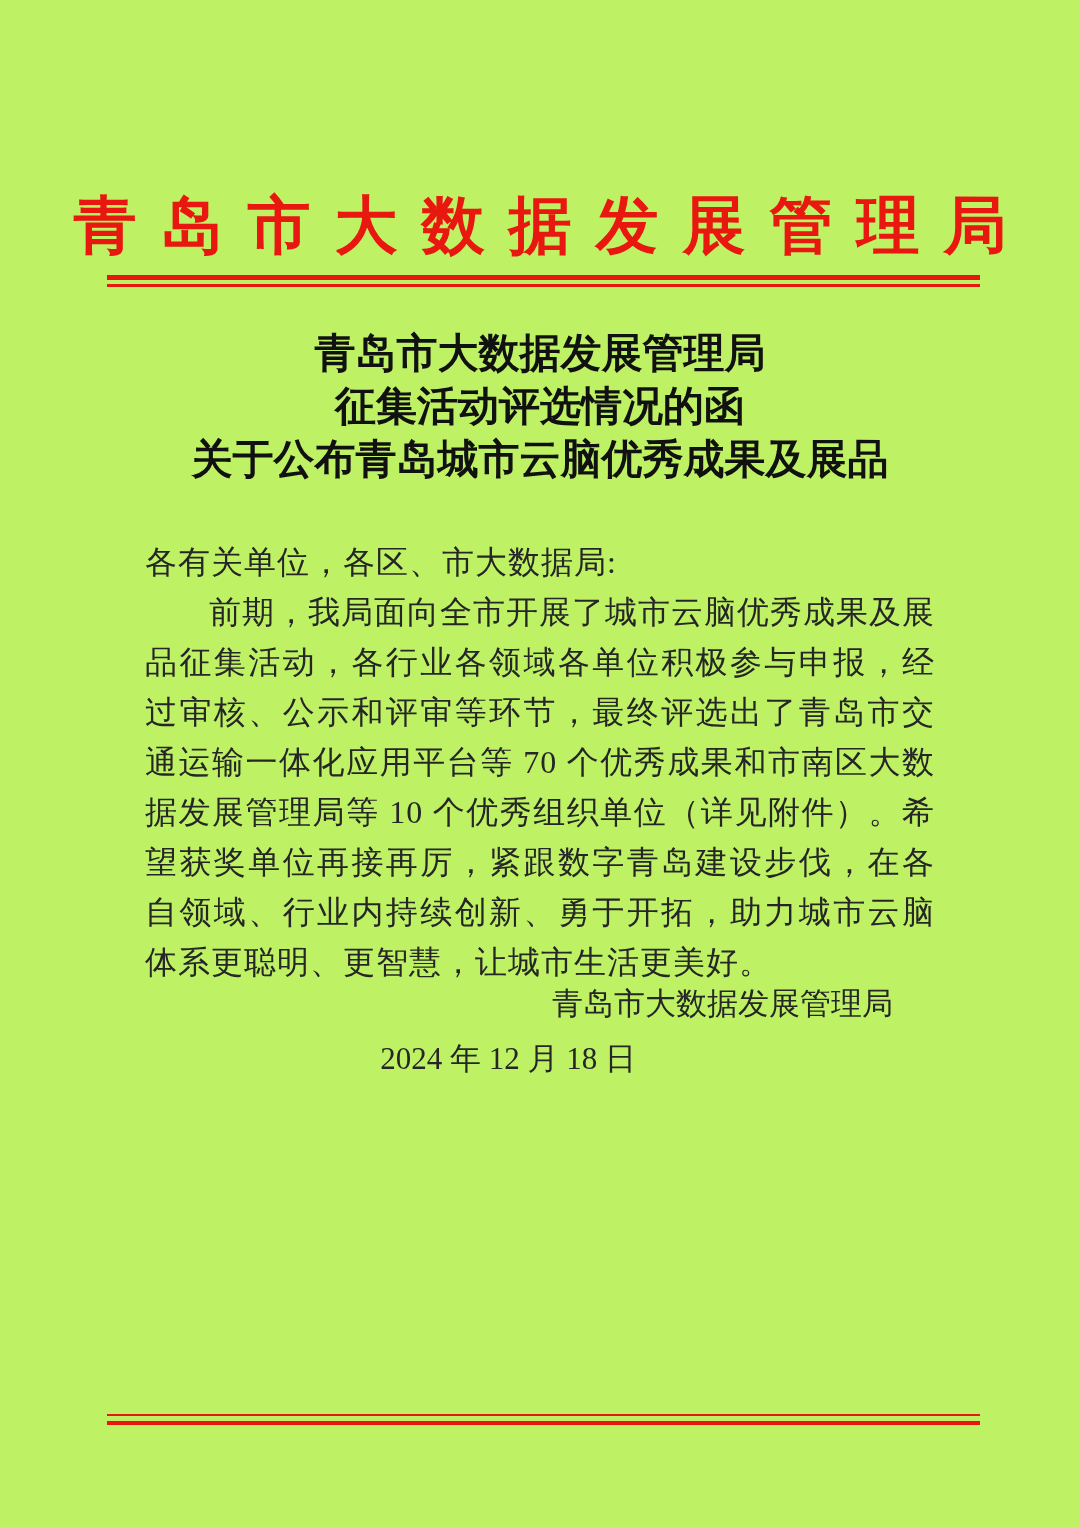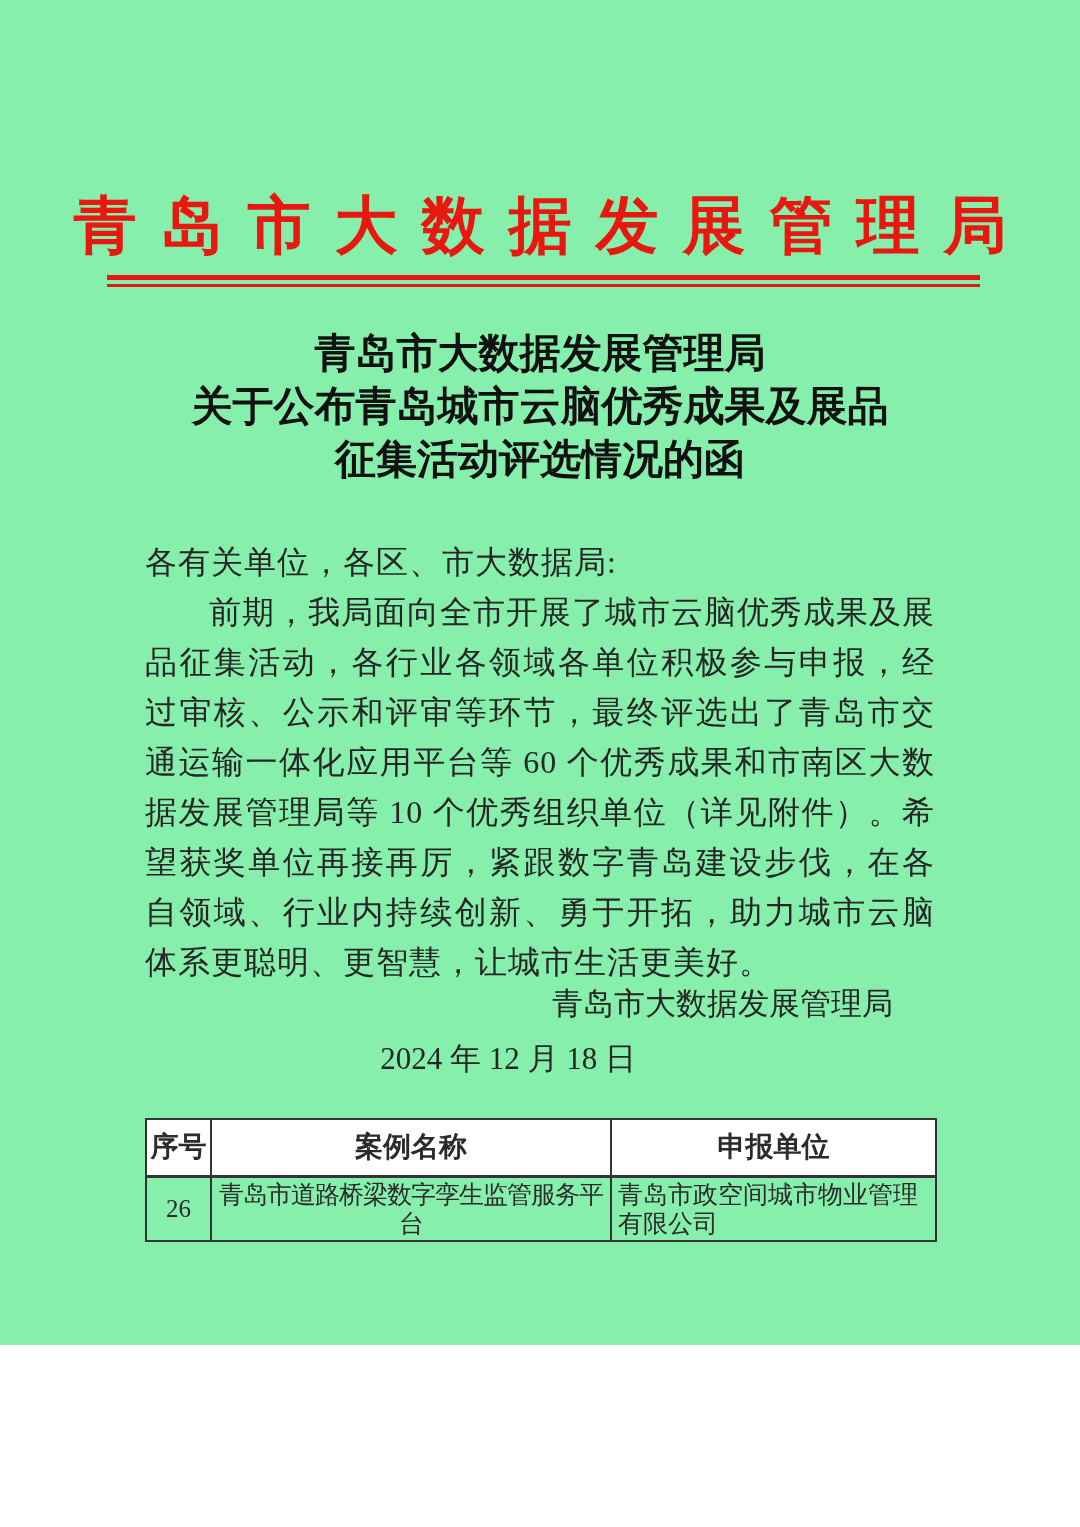--- a/index.html
+++ b/index.html
@@ -1,20 +1,20 @@
 <!DOCTYPE html>
 <html><head>
 <meta charset="utf-8">
 <style>
   html,body{margin:0;padding:0;background:#ffffff;}
   .page{
     position:relative;
-    width:1080px;height:1345px;
+    width:1080px;height:1527px;
     margin:0 auto;
-    background:#86efac;
+    background:#bef264;
     font-family:"Liberation Serif","DejaVu Serif",serif;
     color:#1c1c1c;
     overflow:hidden;
   }
   
   .letterhead{
     position:absolute;top:183px;left:0;width:100%;
     text-align:center;
     font-size:63px;font-weight:bold;
     letter-spacing:24px;padding-left:24px;box-sizing:border-box;
@@ -84,52 +84,31 @@
 
 <div class="page">
 
   <div class="letterhead">青岛市大数据发展管理局</div>
 
   <div class="rule rule-top-thick"></div>
   <div class="rule rule-top-thin"></div>
 
   <div class="doc-title">
     <div>青岛市大数据发展管理局</div>
+    <div>征集活动评选情况的函</div>
     <div>关于公布青岛城市云脑优秀成果及展品</div>
-    <div>征集活动评选情况的函</div>
   </div>
 
   <div class="body-text">
     <div>各有关单位，各区、市大数据局:</div>
-    <p>前期，我局面向全市开展了城市云脑优秀成果及展品征集活动，各行业各领域各单位积极参与申报，经过审核、公示和评审等环节，最终评选出了青岛市交通运输一体化应用平台等 60 个优秀成果和市南区大数据发展管理局等 10 个优秀组织单位（详见附件）。希望获奖单位再接再厉，紧跟数字青岛建设步伐，在各自领域、行业内持续创新、勇于开拓，助力城市云脑体系更聪明、更智慧，让城市生活更美好。</p>
+    <p>前期，我局面向全市开展了城市云脑优秀成果及展品征集活动，各行业各领域各单位积极参与申报，经过审核、公示和评审等环节，最终评选出了青岛市交通运输一体化应用平台等 70 个优秀成果和市南区大数据发展管理局等 10 个优秀组织单位（详见附件）。希望获奖单位再接再厉，紧跟数字青岛建设步伐，在各自领域、行业内持续创新、勇于开拓，助力城市云脑体系更聪明、更智慧，让城市生活更美好。</p>
   </div>
 
   <div class="signature">
     <div class="sig-agency">青岛市大数据发展管理局</div>
     <div class="sig-date">2024 年 12 月 18 日</div>
   </div>
 
-  <table class="award-table">
-    <colgroup>
-      <col class="col-no">
-        <col class="col-case">
-        <col class="col-org">
-    </colgroup>
-    <thead>
-      <tr>
-        <th>序号</th>
-        <th>案例名称</th>
-        <th>申报单位</th>
-      </tr>
-    </thead>
-    <tbody>
-      <tr>
-        <td class="cell-no">26</td>
-        <td class="cell-case">青岛市道路桥梁数字孪生监管服务平台</td>
-        <td class="cell-org">青岛市政空间城市物业管理有限公司</td>
-      </tr>
-    </tbody>
-  </table>
 
   <div class="rule rule-bottom-thin"></div>
   <div class="rule rule-bottom-thick"></div>
 
 </div>
 
 </body></html>

